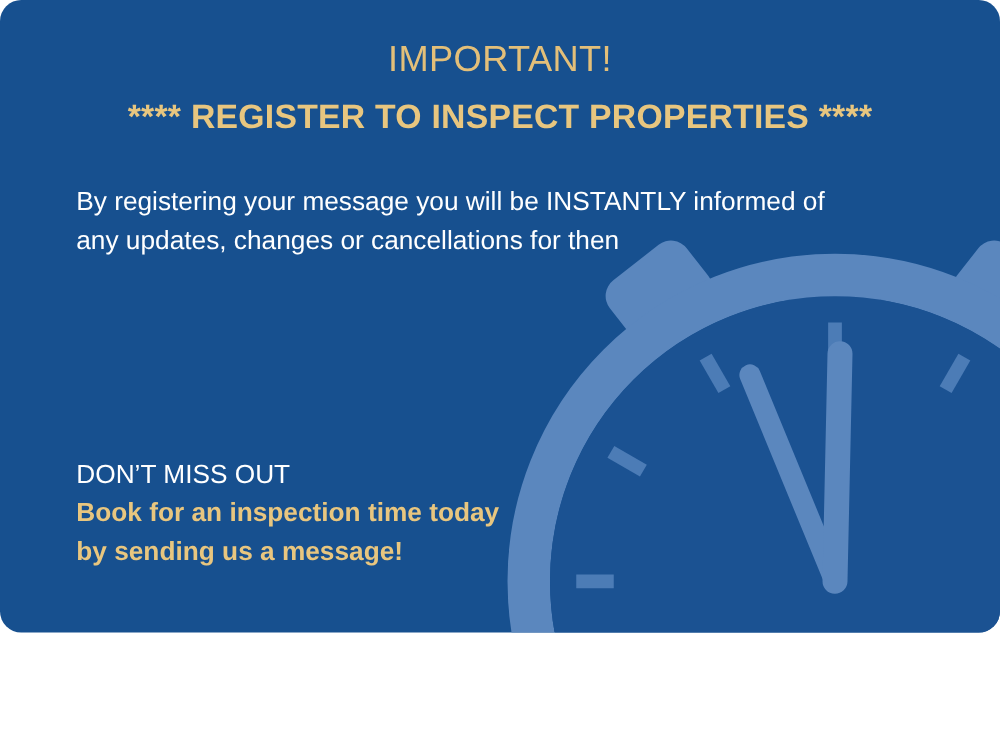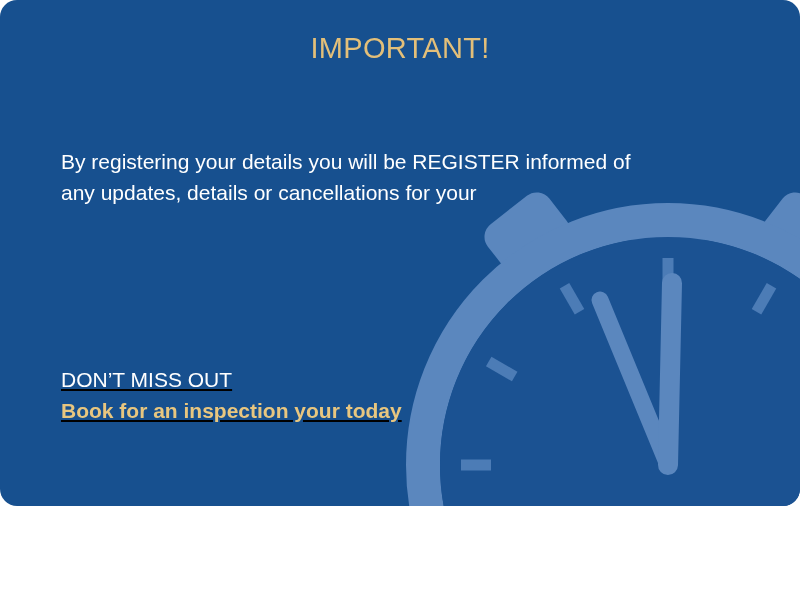--- a/index.html
+++ b/index.html
@@ -70,21 +70,21 @@
   }
   .para {
     color: #ffffff;
     font-size: 21px;
     font-weight: 400;
     line-height: 31px;
   }
 
   #para-group-1 { top: 146px; }
   #para-group-2 { top: 272px; }
-  #para-group-3 { top: 364px; text-decoration: underline; }
+  #para-group-3 { top: 364px; }
 
   .cta-white {
     color: #ffffff;
     font-size: 21px;
     font-weight: 400;
     line-height: 31px;
   }
   .cta-gold {
     color: #e8c67f;
     font-size: 21px;
@@ -134,29 +134,31 @@
       <line x1="668" y1="465" x2="600" y2="300" stroke="#5b87be" stroke-width="17" stroke-linecap="round"></line>
 
       <line x1="668" y1="465" x2="672" y2="283" stroke="#5b87be" stroke-width="20" stroke-linecap="round"></line>
     </g>
   </svg>
 
   <div id="content">
 
     <div class="heading-block">
       <div class="heading-line-1">IMPORTANT!</div>
+      <div class="heading-line-2">****  REGISTER TO INSPECT PROPERTIES ****</div>
     </div>
 
     <div class="body-block" id="para-group-1">
-      <div class="para">By registering your details  you will be REGISTER informed of</div>
-      <div class="para">any updates, details or cancellations for your</div>
+      <div class="para">By registering your message  you will be INSTANTLY informed of</div>
+      <div class="para">any updates, changes or cancellations for then</div>
     </div>
 
     <div class="body-block" id="para-group-2">
     </div>
 
     <div class="body-block" id="para-group-3">
       <div class="cta-white">DON’T MISS OUT</div>
-      <div class="cta-gold">Book for an inspection your today</div>
+      <div class="cta-gold">Book for an inspection time today</div>
+      <div class="cta-gold">by sending us a message!</div>
     </div>
 
   </div>
 </div>
 
 </body></html>

